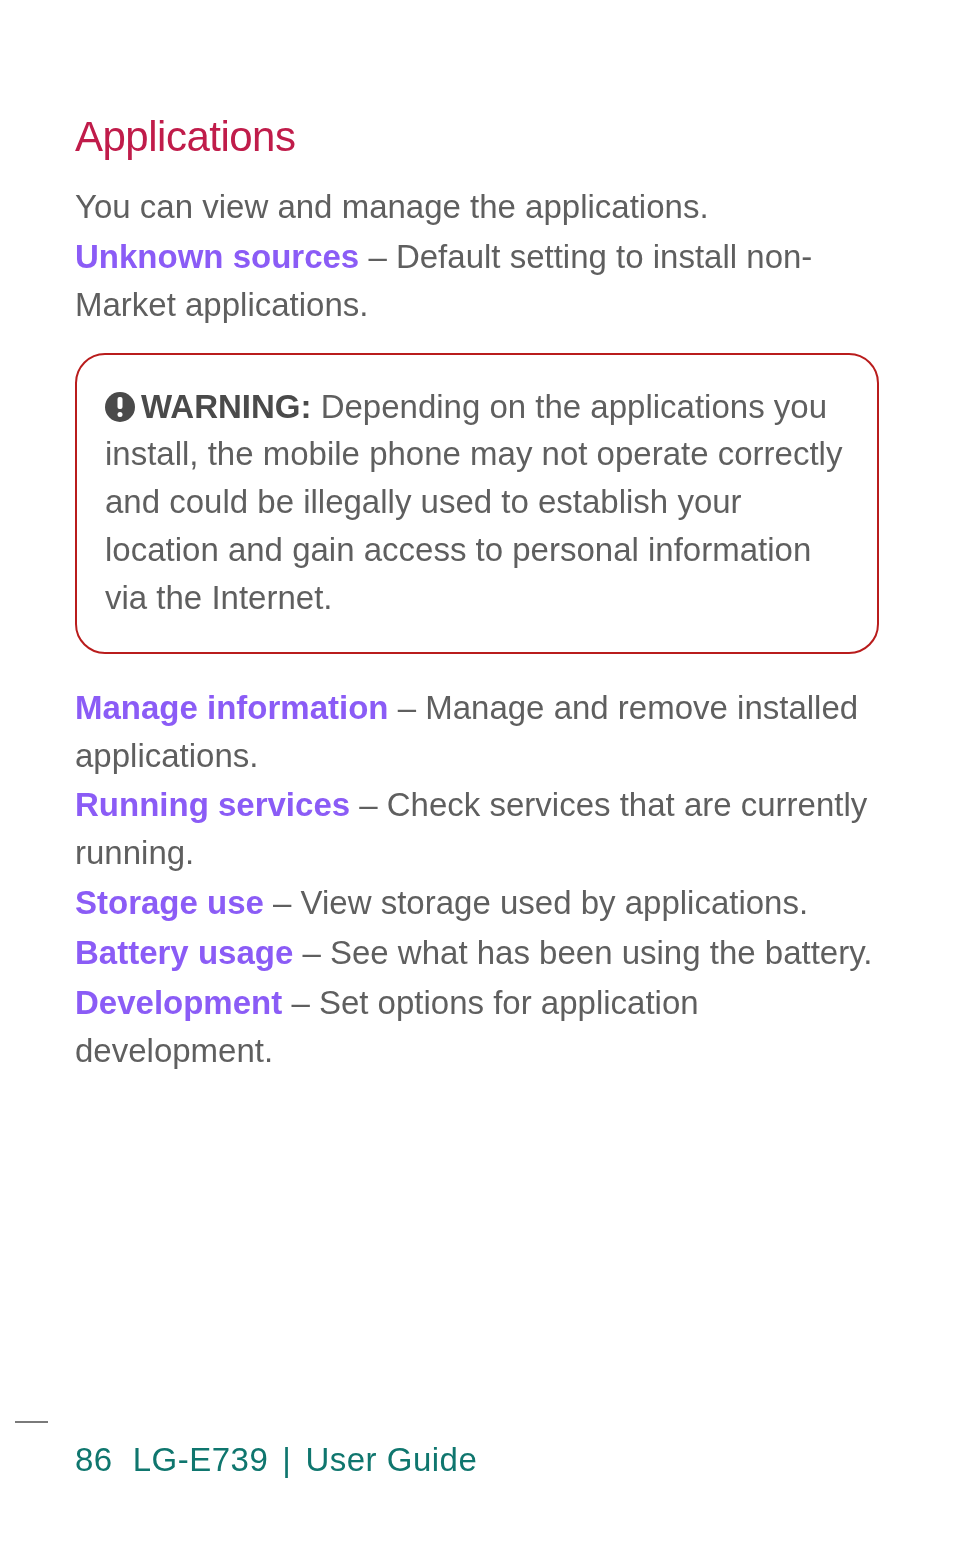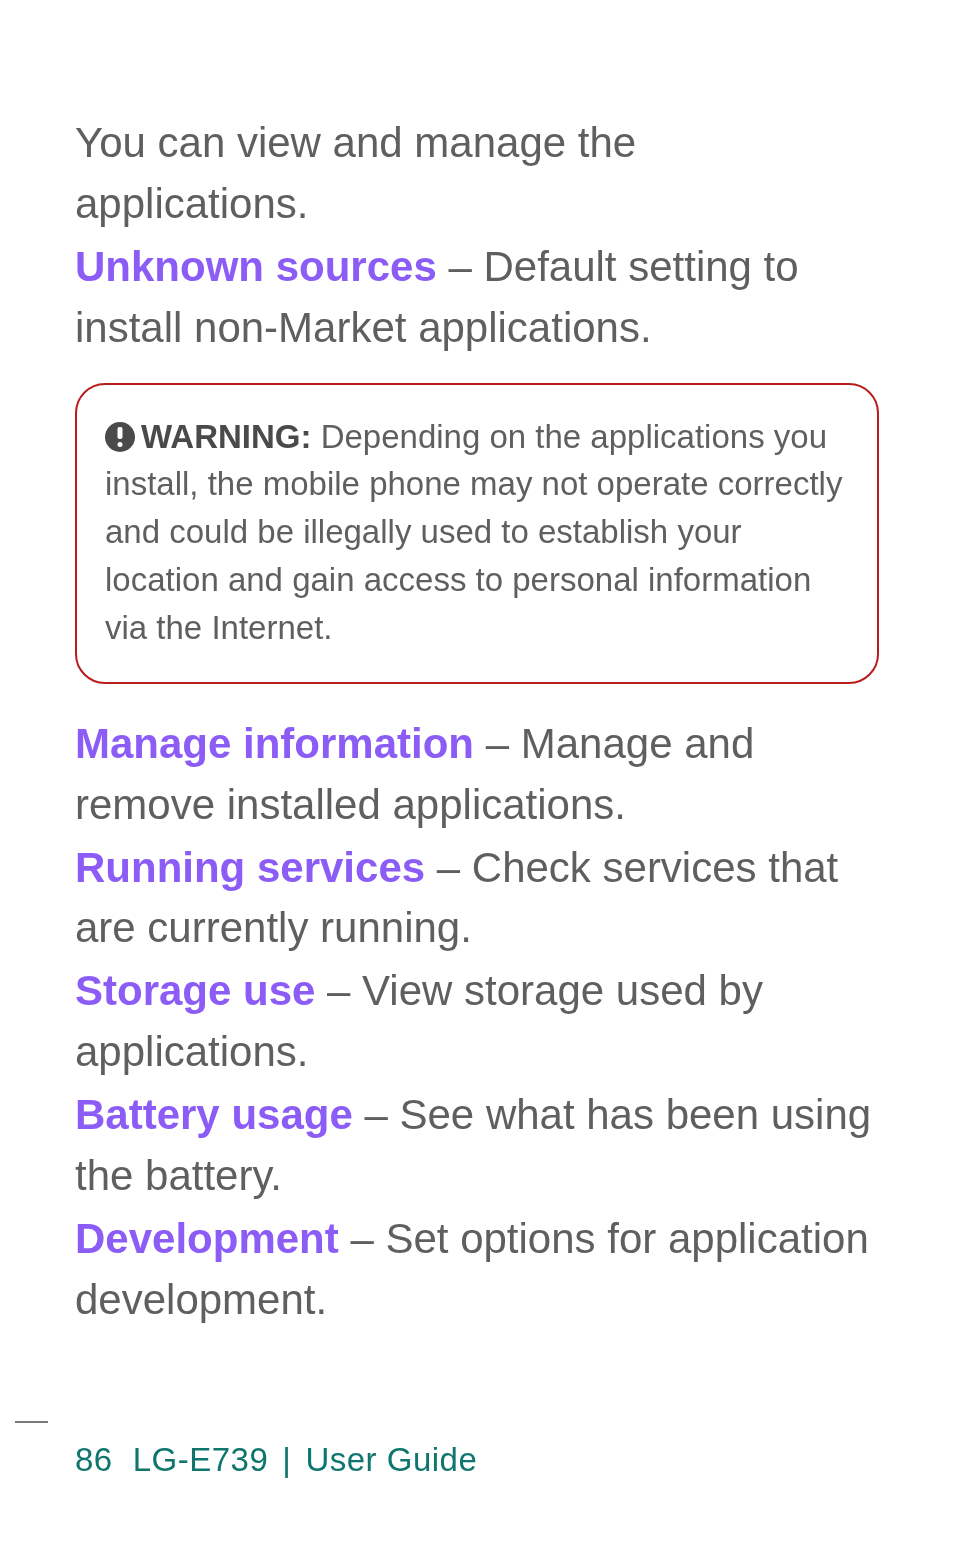--- a/index.html
+++ b/index.html
@@ -14,21 +14,21 @@
       padding: 113px 75px 0 75px;
     }
     h2.section-title {
       color: #c01c4a;
       font-size: 42px;
       font-weight: 400;
       margin-bottom: 22px;
       letter-spacing: -0.5px;
     }
     p.body {
-      font-size: 42px;
+      font-size: 33px;
       line-height: 1.45;
       color: #5f5f5f;
       margin-bottom: 2px;
     }
     p.body .bold { font-weight: 600; color: #8b5cf6; }
     .warning-box {
       border: 2px solid #b91c1c;
       border-radius: 30px;
       padding: 28px 28px 30px 28px;
       margin-top: 24px;
@@ -87,20 +87,21 @@
       font-weight: 300;
     }
     .footer-text .pagenum { margin-right: 20px; }
     .footer-text .sep { margin: 0 14px; }
   </style>
 </head>
 <body>
 
 <div class="page">
 
+  <h2 class="section-title">Applications</h2>
 
   <p class="body">You can view and manage the applications.</p>
 
   <p class="body">
     <span class="bold">Unknown sources</span><span> – Default setting to install non-Market applications.</span>
   </p>
 
   <div class="warning-box">
     <p>
       <span class="warn-icon"></span><span class="warn-label">WARNING:</span><span> Depending on the applications you install, the mobile phone may not operate correctly and could be illegally used to establish your location and gain access to personal information via the Internet.</span>

